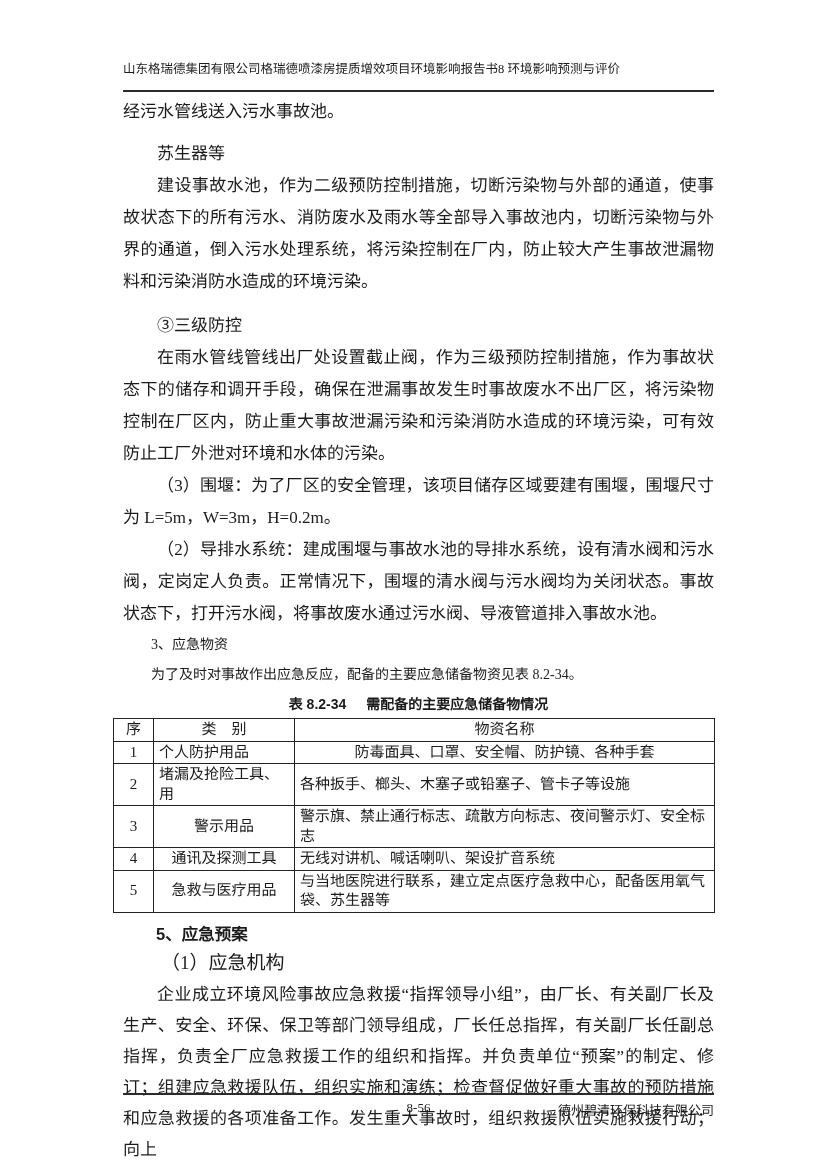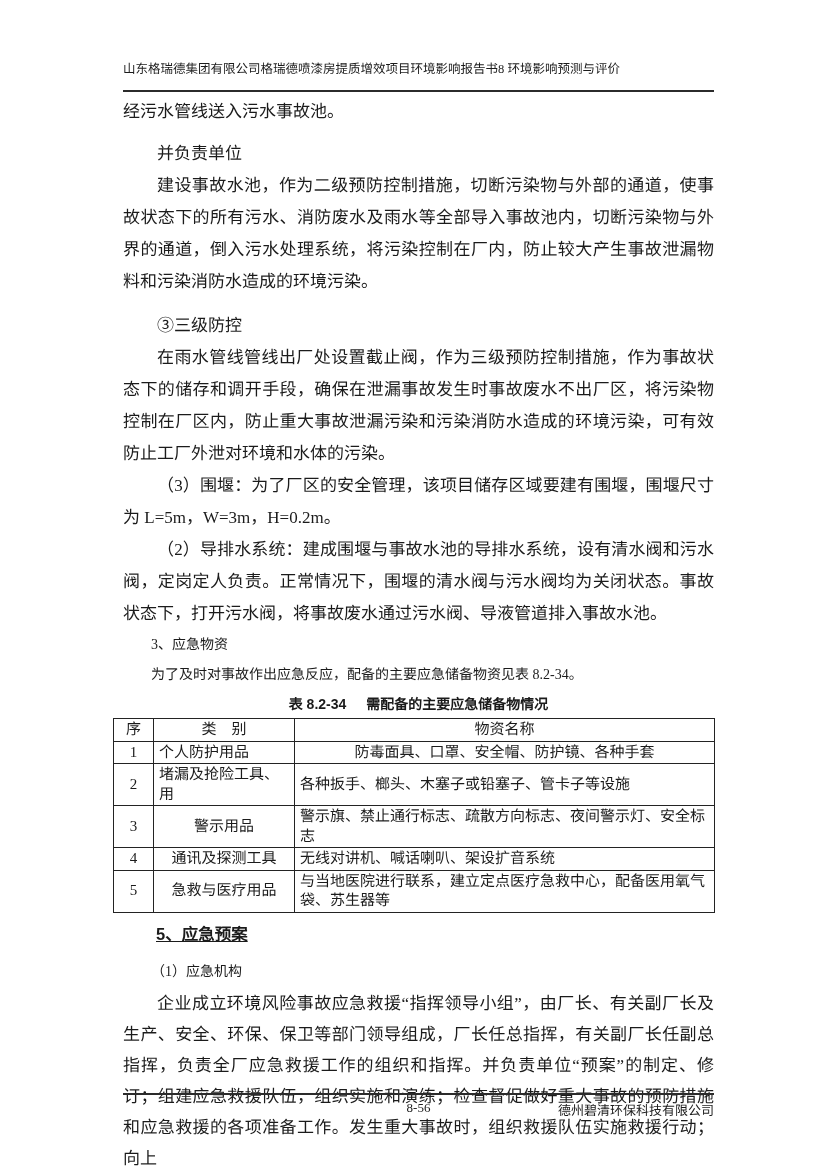--- a/index.html
+++ b/index.html
@@ -74,25 +74,23 @@
     font-weight: normal;
     overflow: hidden;
   }
   .c-center { text-align: center; }
   .c-left   { text-align: left; padding-left: 5px !important; }
   .sec-plan {
     margin-top: 8px;
     font-size: 16.5px;
     line-height: 26px;
     text-indent: 2em;
-    text-decoration: underline;
   }
   .org-head {
-    margin-top: 9px;
-    font-size: 14px;
+    font-size: 19px;
     line-height: 32px;
     text-indent: 2em;
   }
   .final-para { line-height: 31px; }
   
   .footer-rule {
     position: absolute;
     top: 1093px;
     left: 123px;
     width: 591px;
@@ -124,21 +122,21 @@
 
   <div class="header">
     <span>山东格瑞德集团有限公司格瑞德喷漆房提质增效项目环境影响报告书</span>
     <span>8 环境影响预测与评价</span>
   </div>
 
   <div class="content">
 
     <p class="para noindent">经污水管线送入污水事故池。</p>
 
-    <p class="para mt10">并负责单位</p>
+    <p class="para mt10">苏生器等</p>
     <p class="para">建设事故水池，作为二级预防控制措施，切断污染物与外部的通道，使事故状态下的所有污水、消防废水及雨水等全部导入事故池内，切断污染物与外界的通道，倒入污水处理系统，将污染控制在厂内，防止较大产生事故泄漏物料和污染消防水造成的环境污染。</p>
 
     <p class="para mt12">③三级防控</p>
     <p class="para">在雨水管线管线出厂处设置截止阀，作为三级预防控制措施，作为事故状态下的储存和调开手段，确保在泄漏事故发生时事故废水不出厂区，将污染物控制在厂区内，防止重大事故泄漏污染和污染消防水造成的环境污染，可有效防止工厂外泄对环境和水体的污染。</p>
 
     <p class="para">（3）围堰：为了厂区的安全管理，该项目储存区域要建有围堰，围堰尺寸为 L=5m，W=3m，H=0.2m。</p>
     <p class="para">（2）导排水系统：建成围堰与事故水池的导排水系统，设有清水阀和污水阀，定岗定人负责。正常情况下，围堰的清水阀与污水阀均为关闭状态。事故状态下，打开污水阀，将事故废水通过污水阀、导液管道排入事故水池。</p>
 
     <p class="para tight">3、应急物资</p>
     <p class="para tight">为了及时对事故作出应急反应，配备的主要应急储备物资见表 8.2-34。</p>

